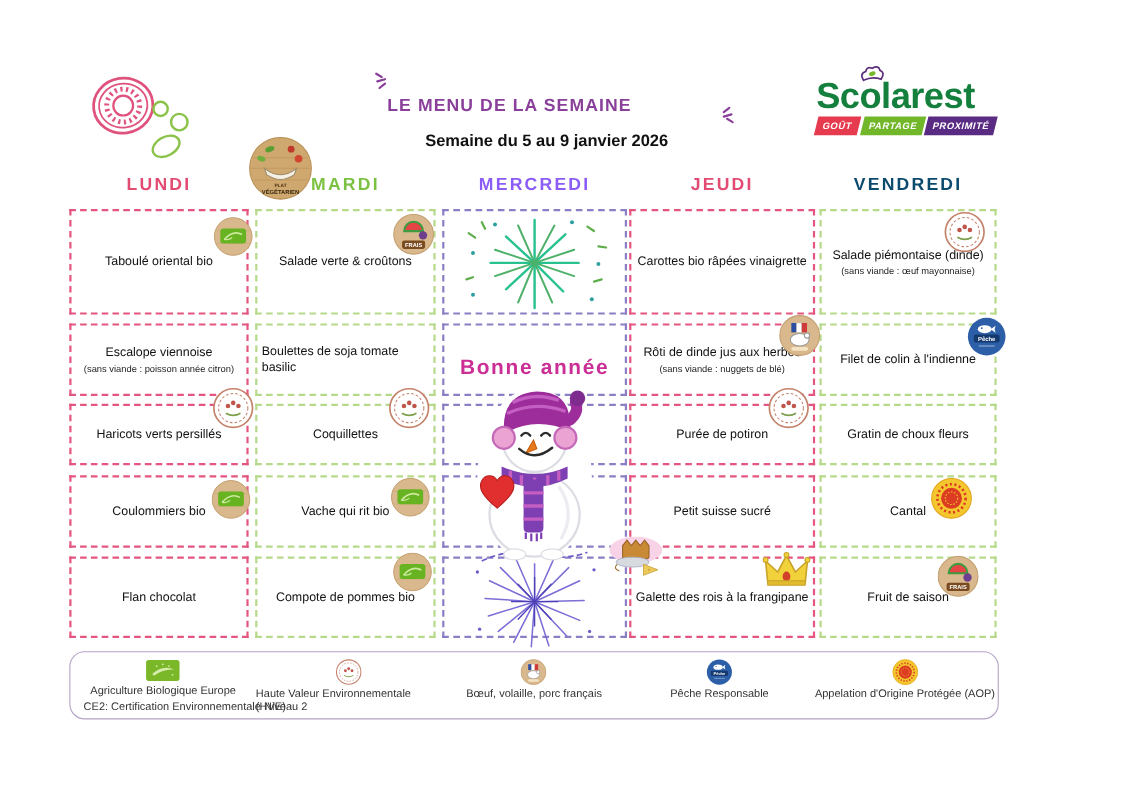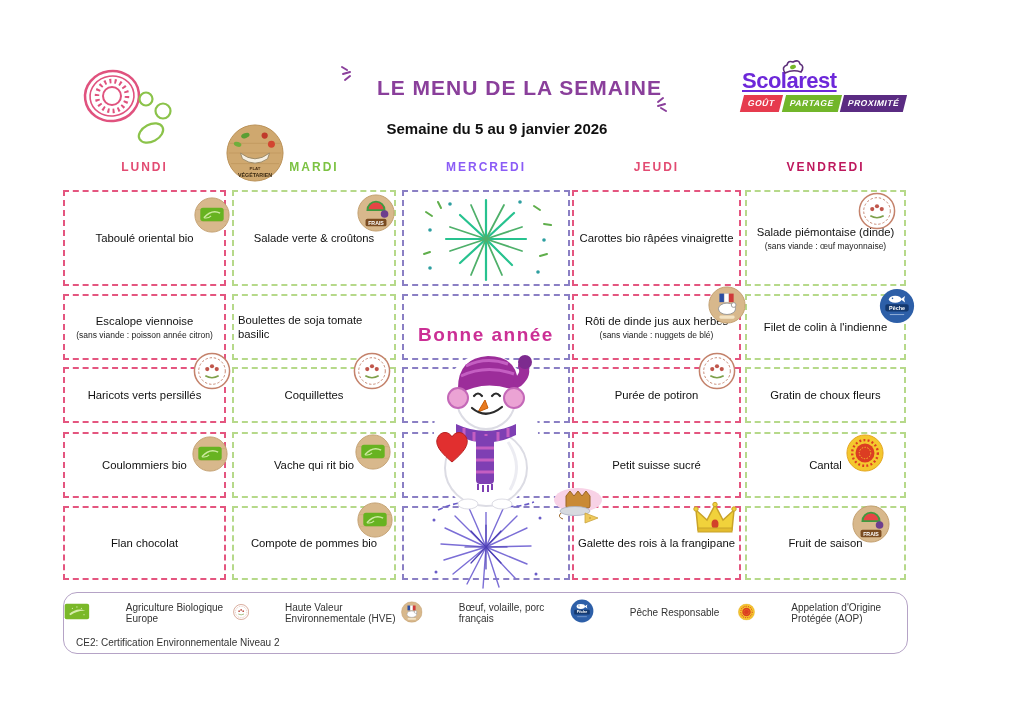--- a/index.html
+++ b/index.html
@@ -1,29 +1,29 @@
 <!DOCTYPE html>
 <html><head>
 <meta charset="utf-8">
 <style>
   html,body{margin:0;padding:0;background:#fff;}
   .page{position:relative;width:1024px;height:724px;background:#fff;overflow:hidden;
         font-family:"Liberation Sans",sans-serif;}
   
-  .title{position:absolute;left:352px;top:76px;width:310px;text-align:right;
-         font-size:21px;font-weight:bold;color:#8a3f9b;letter-spacing:1px;}
+  .title{position:absolute;left:352px;top:88px;width:310px;text-align:left;
+         font-size:16px;font-weight:bold;color:#8a3f9b;letter-spacing:1px;}
   .subtitle{position:absolute;left:342px;top:120px;width:310px;text-align:center;
             font-size:15px;font-weight:bold;color:#101010;}
   .brand{position:absolute;left:742px;top:58px;width:172px;}
-  .wordmark{font-size:22px;font-weight:bold;color:#6d28d9;letter-spacing:-0.5px;margin-top:12px;line-height:1;text-decoration:underline;}
+  .wordmark{font-size:33px;font-weight:bold;color:#15803d;letter-spacing:-0.5px;margin-top:12px;line-height:1;}
   .ribbons{display:flex;gap:3px;margin-top:3px;}
   .ribbon{transform:skewX(-14deg);color:#fff;font-size:8.5px;font-weight:bold;
           padding:3px 6px 3.5px;letter-spacing:.5px;white-space:nowrap;}
   
-  .daylabel{position:absolute;top:160px;font-weight:bold;font-size:12px;letter-spacing:2px;
+  .daylabel{position:absolute;top:160px;font-weight:bold;font-size:16px;letter-spacing:2px;
             text-align:center;}
   
   .cell{position:absolute;border:2px dashed;background:#fff;display:flex;flex-direction:column;
         align-items:center;justify-content:center;padding:2px 4px;box-sizing:border-box;}
   .cell .t{font-size:11.3px;color:#111;line-height:1.25;}
   .cell .s{font-size:8.5px;color:#222;margin-top:1px;}
   .c0{left:63px;width:163px}.c1{left:232px;width:164px}.c2{left:402px;width:168px}
   .c3{left:572px;width:169px}.c4{left:745px;width:161px}
   .r0{top:190px;height:96px}.r1{top:294px;height:66px}.r2{top:367px;height:56px}
   .r3{top:432px;height:66px}.r4{top:506px;height:74px}
@@ -31,21 +31,21 @@
   
   .badge{position:absolute;z-index:6;}
   .art{position:absolute;z-index:2;}
   .greeting{position:absolute;left:402px;top:324px;width:168px;text-align:center;z-index:3;
             font-size:19px;font-weight:bold;color:#cb2f95;letter-spacing:1.5px;}
   .snowman{position:absolute;left:430px;top:338px;width:112px;height:174px;z-index:4;}
   
   .legend{position:absolute;left:63px;top:592px;width:845px;height:62px;box-sizing:border-box;
           border:1.5px solid #b5a3c6;border-radius:14px;display:flex;align-items:flex-start;
           padding-top:6px;background:#fff;}
-  .legend-item{flex:1;display:flex;align-items:center;gap:36px;}
+  .legend-item{flex:1;display:flex;flex-direction:column;align-items:center;}
   .legend-item .lbl{font-size:10px;color:#333;margin-top:3px;}
   .legend-note{position:absolute;left:12px;bottom:5px;font-size:10px;color:#333;}
 </style>
 </head>
 <body>
 
 <svg width="0" height="0" style="position:absolute" aria-hidden="true">
   <symbol id="sym-bio" viewBox="0 0 40 40">
     <circle cx="20" cy="20" r="19" fill="#d8b88c" stroke="#c29e6e"></circle>
     <path d="M3 14 H37 M3 27 H37" stroke="#c9a876" stroke-width="1" opacity=".6"></path>
@@ -162,21 +162,21 @@
       <span class="ribbon" style="background:#e63b4e">GOÛT</span>
       <span class="ribbon" style="background:#72b62a">PARTAGE</span>
       <span class="ribbon" style="background:#5a2b82">PROXIMITÉ</span>
     </div>
   </div>
 
   <div class="daylabel c0" style="color:#e24b72">LUNDI</div>
   <div class="daylabel c1" style="color:#7cc242">MARDI</div>
   <div class="daylabel c2" style="color:#8b5cf6">MERCREDI</div>
   <div class="daylabel c3" style="color:#e24b72">JEUDI</div>
-  <div class="daylabel c4" style="color:#be185d">VENDREDI</div>
+  <div class="daylabel c4" style="color:#0c4a6e">VENDREDI</div>
 
   <svg class="badge" style="left:226px;top:124px;width:58px;height:58px">
     <use href="#sym-veg" width="100%" height="100%"></use>
   </svg>
 
   <div class="cell c0 r0 bp">
     <div class="t">Taboulé oriental bio</div>
   </div>
   <div class="cell c0 r1 bp">
     <div class="t">Escalope viennoise</div>

